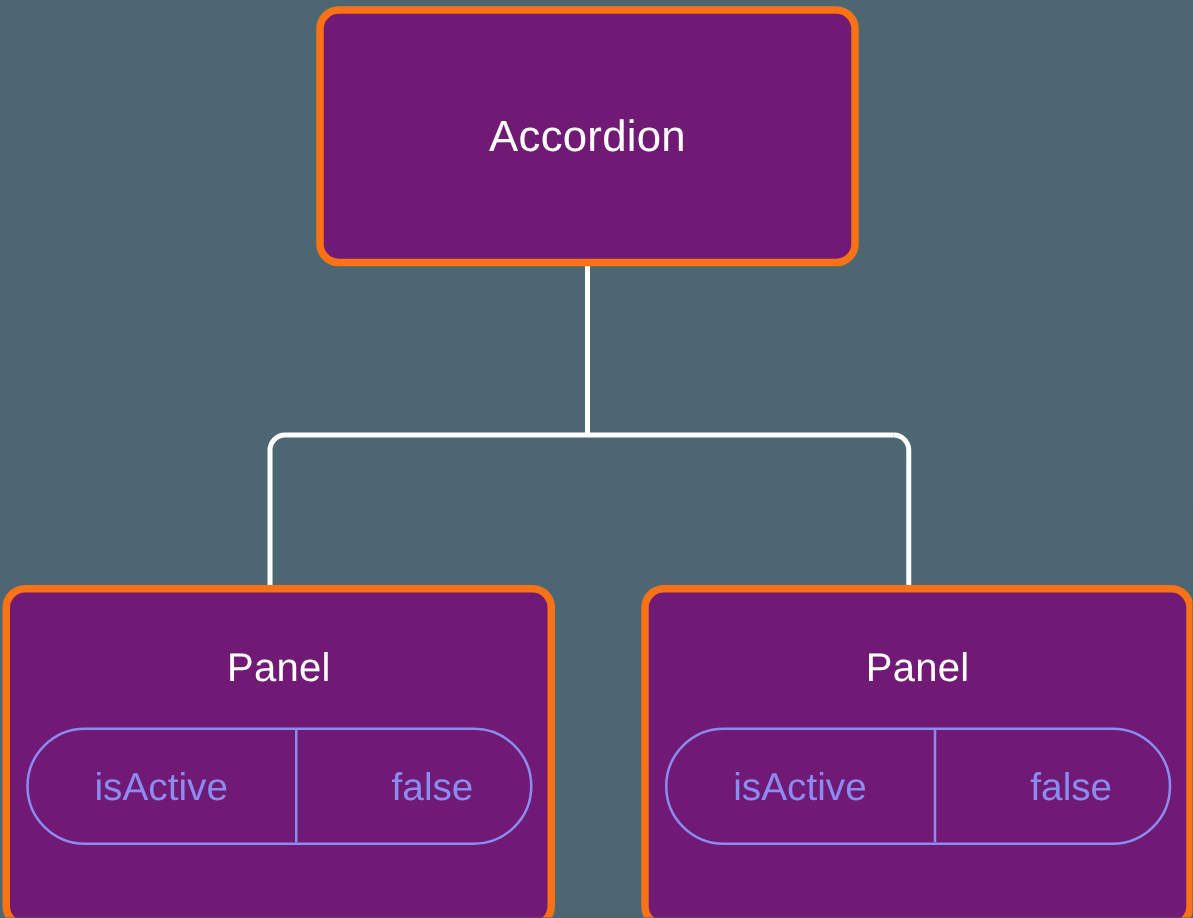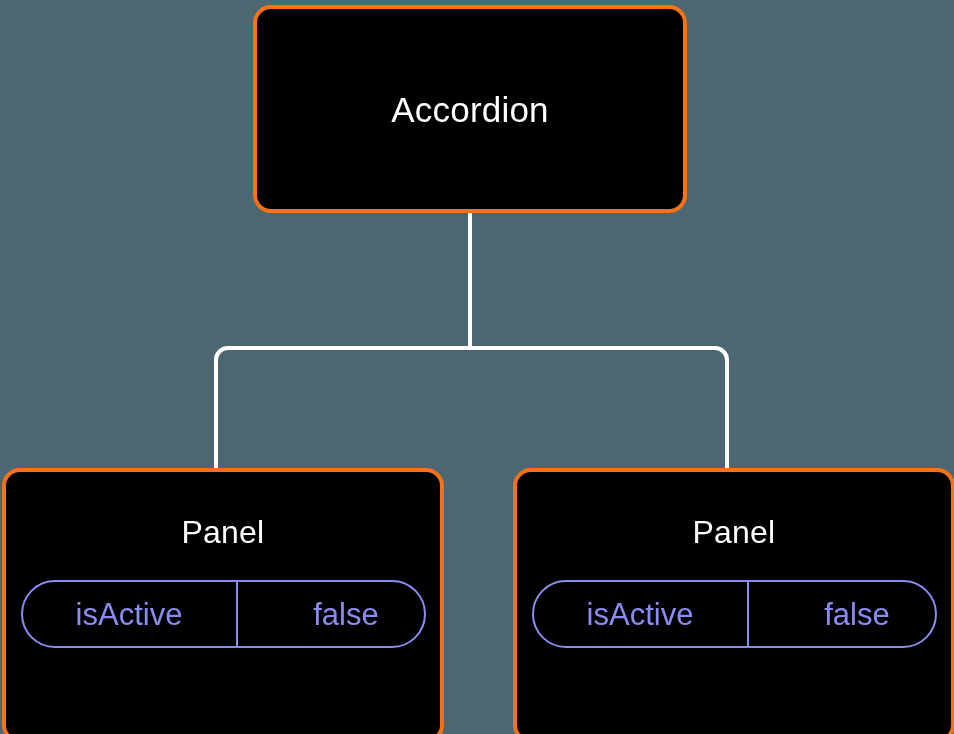--- a/index.html
+++ b/index.html
@@ -28,22 +28,22 @@
     top: 0;
     width: 954px;
     height: 734px;
     pointer-events: none;
   }
 
   
   .node {
     position: absolute;
     box-sizing: border-box;
-    background: #000000;
-    border: 4px solid #f97316;
+    background: #701a75;
+    border: 6px solid #f97316;
     border-radius: 18px;
     display: flex;
     flex-direction: column;
     align-items: center;
     z-index: 2;
   }
 
   .node-root {
     left: 253px;
     top: 5px;
@@ -81,21 +81,21 @@
     margin-top: 32px;
     display: flex;
     justify-content: center;
     width: 100%;
   }
 
   .pill {
     box-sizing: border-box;
     display: flex;
     align-items: stretch;
-    height: 68px;
+    height: 94px;
     border: 2px solid #8b8cf2;
     border-radius: 47px;
     overflow: hidden;
   }
 
   .pill-cell {
     display: flex;
     align-items: center;
     justify-content: center;
     color: #8b8cf2;

